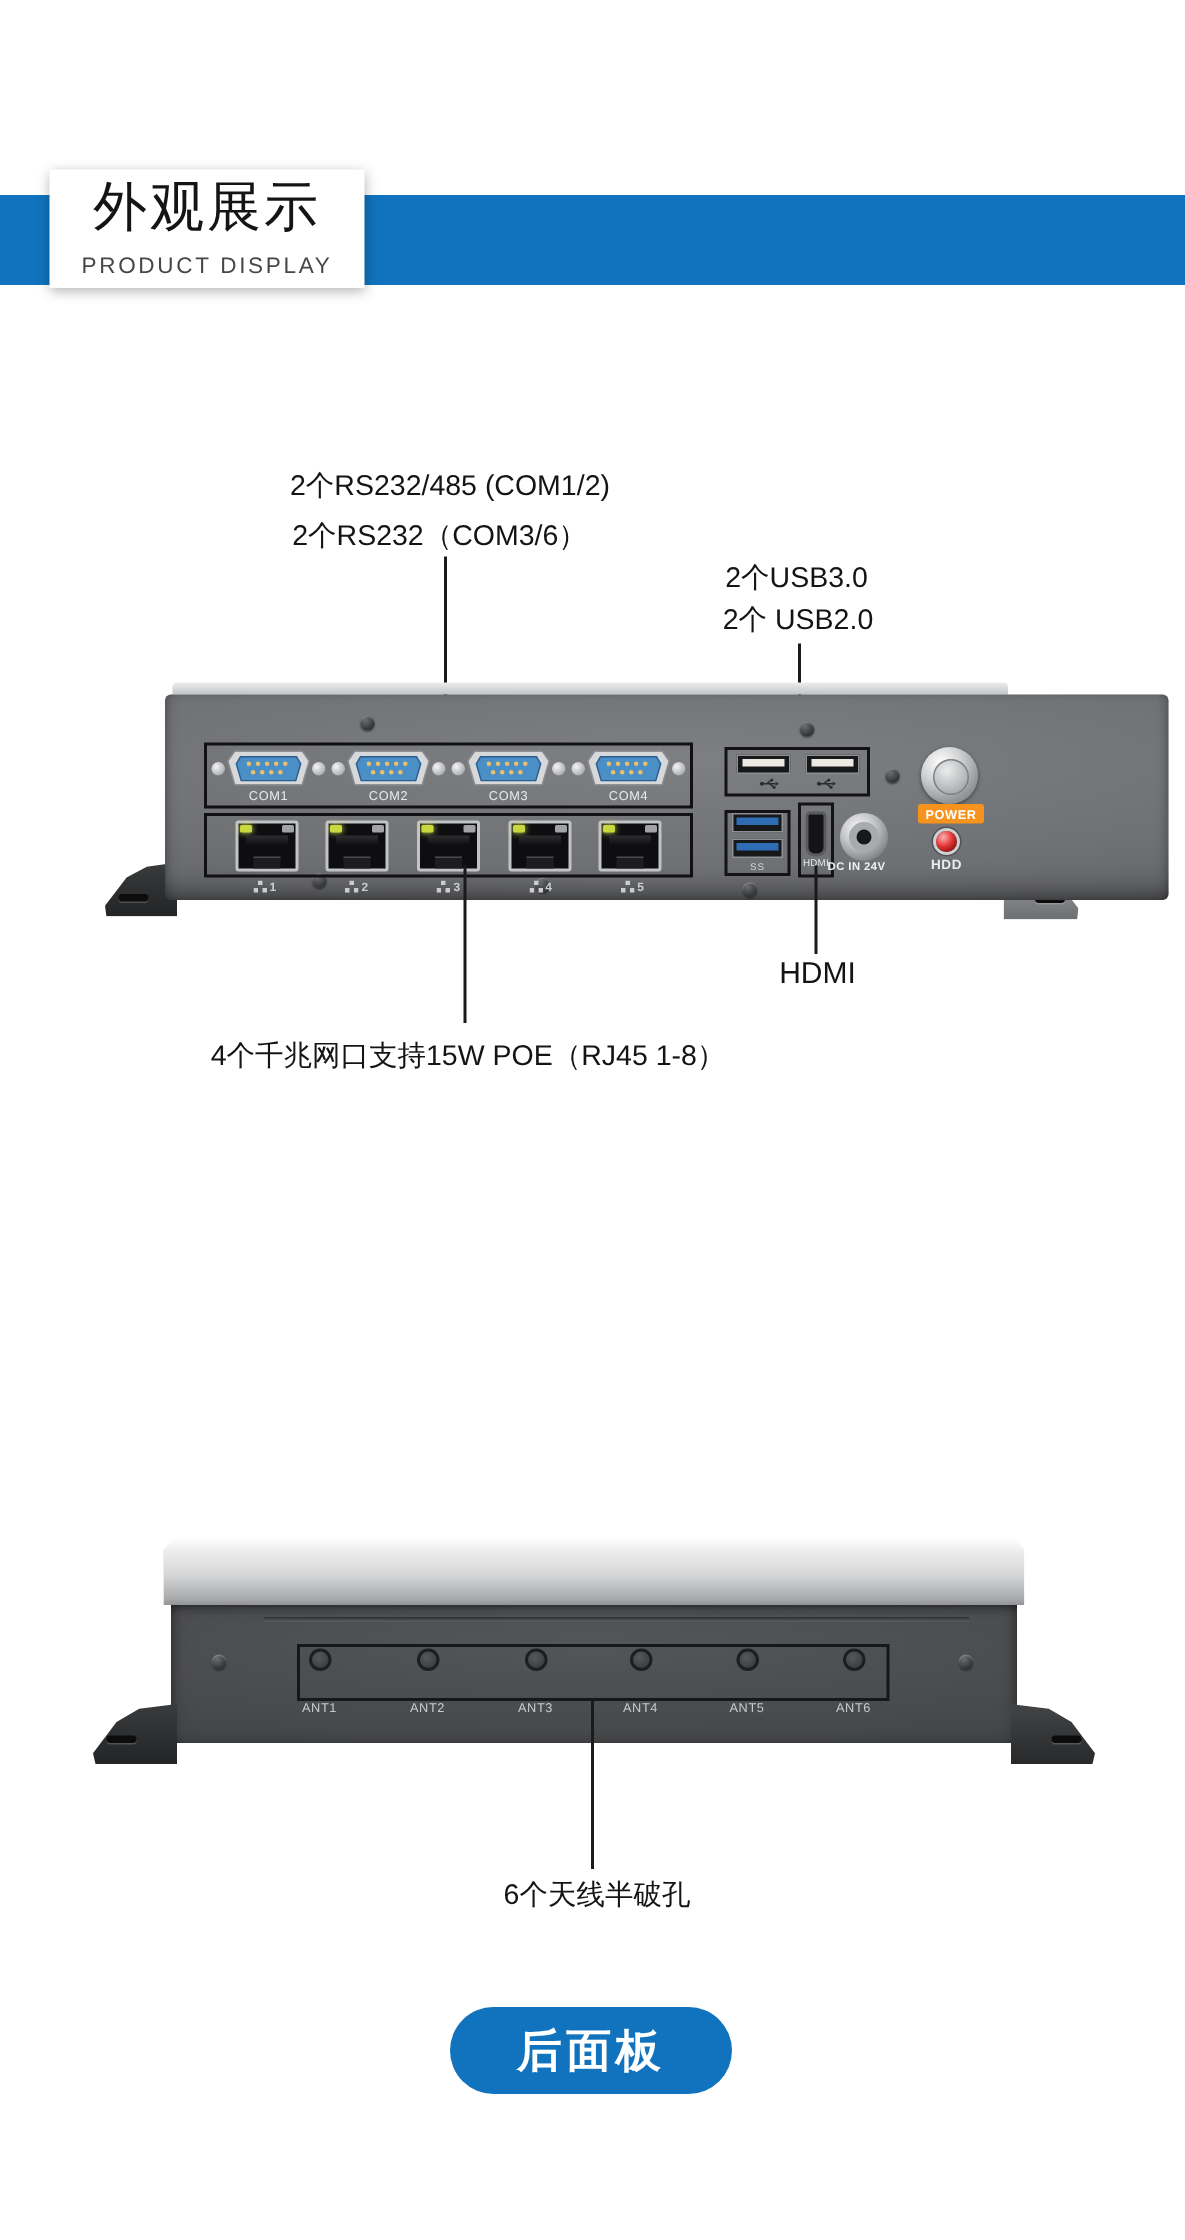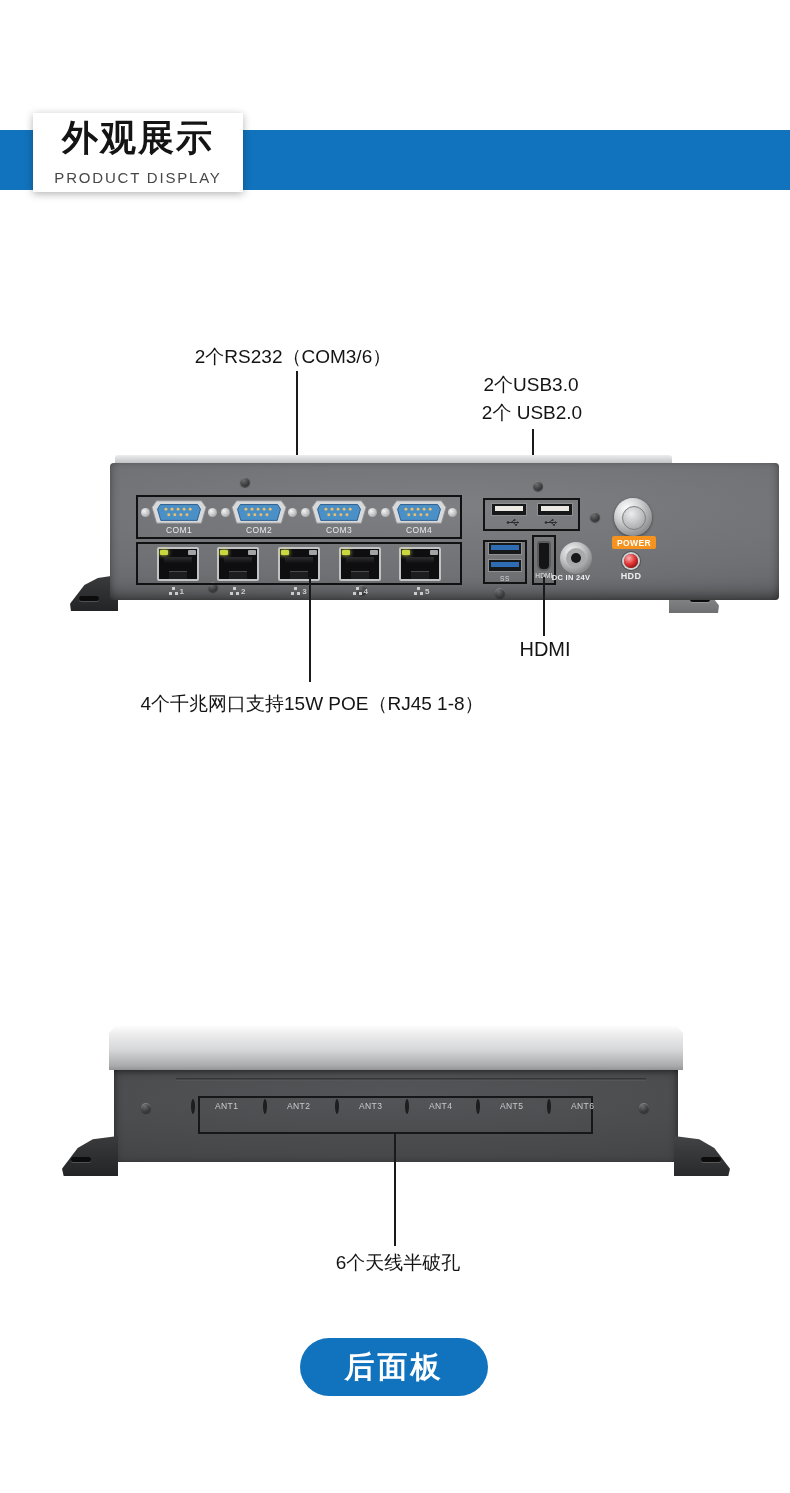--- a/index.html
+++ b/index.html
@@ -4,21 +4,21 @@
 <style>
   *{box-sizing:border-box;margin:0;padding:0}
   html,body{background:#fff}
   .page{position:relative;width:790px;height:1493px;margin:0 auto;background:#fff;overflow:hidden;
         font-family:"Liberation Sans","DejaVu Sans",sans-serif;color:#141414}
 
   
   .band{position:absolute;left:0;top:130px;width:790px;height:60px;background:#1173bd}
   .hcard{position:absolute;left:33px;top:113px;width:210px;height:79px;background:#fff;
          box-shadow:0 2px 8px rgba(0,0,0,.30);display:flex;flex-direction:column;align-items:center;justify-content:center}
-  .htitle{font-size:36px;font-weight:700;color:#141414;letter-spacing:2px;line-height:1.05;white-space:nowrap}
+  .htitle{font-size:36px;font-weight:400;color:#141414;letter-spacing:2px;line-height:1.05;white-space:nowrap}
   .hsub{font-size:15px;color:#474747;letter-spacing:1.8px;margin-top:13px;white-space:nowrap}
 
   
   .ann{position:absolute;transform:translateX(-50%);font-size:19px;color:#141414;white-space:nowrap}
   .ann-com1{left:300px;top:311px}
   .ann-com2{left:293px;top:344px}
   .ann-usb3{left:531px;top:372px}
   .ann-usb2{left:532px;top:400px}
   .ann-hdmi{left:545px;top:638px;font-size:20px}
   .ann-lan1{left:312px;top:691px}
@@ -124,37 +124,38 @@
        box-shadow:inset 0 6px 8px -6px rgba(0,0,0,.6),inset -5px 0 9px -5px rgba(0,0,0,.5),inset 5px 0 9px -5px rgba(0,0,0,.5)}
   .groove{position:absolute;left:68px;top:55px;width:470px;height:3px;
        background:linear-gradient(180deg,#2c2d2e,#5d5e60)}
   .ear-rl{left:-46px;top:113px;width:56px;height:40px;
        clip-path:polygon(100% 0,100% 100%,3% 100%,0 82%,28% 30%,55% 8%)}
   .ear-rr{left:566px;top:113px;width:56px;height:40px;transform:scaleX(-1);
        background:linear-gradient(180deg,#434445,#28292a);
        clip-path:polygon(100% 0,100% 100%,3% 100%,0 82%,28% 30%,55% 8%)}
   .scr1{left:33px;top:80px}.scr2{left:531px;top:80px}
   .ant-box{position:absolute;left:90px;top:73px;width:395px;height:38px;border:2px solid #161718}
-  .ant-cell{position:absolute;top:76px;width:44px;display:flex;flex-direction:row;align-items:center;gap:20px}
+  .ant-cell{position:absolute;top:76px;width:44px;display:flex;flex-direction:column;align-items:center;gap:20px}
   .ac1{left:83px}.ac2{left:155px}.ac3{left:227px}.ac4{left:297px}.ac5{left:368px}.ac6{left:439px}
   .ant-hole{width:15px;height:15px;border-radius:50%;border:2px solid #1d1e20;
             background:radial-gradient(circle at 40% 35%,#57585c,#3f4043 70%)}
   .ant-lab{font-size:8.5px;color:#c9cacc;letter-spacing:.4px;line-height:1}
 </style>
 </head>
 <body>
 
 <div class="page">
 
   <div class="band"></div>
   <div class="hcard">
     <div class="htitle">外观展示</div>
     <div class="hsub">PRODUCT DISPLAY</div>
   </div>
 
+  <div class="ann ann-com1">2个RS232/485 (COM1/2)</div>
   <div class="ann ann-com2">2个RS232（COM3/6）</div>
   <div class="ann ann-usb3">2个USB3.0</div>
   <div class="ann ann-usb2">2个 USB2.0</div>
   <div class="vline vl-com"></div>
   <div class="vline vl-usb"></div>
 
   <div class="dev-front">
     <div class="ear ear-fl">
         <div class="ear-slot"></div>
       </div>

